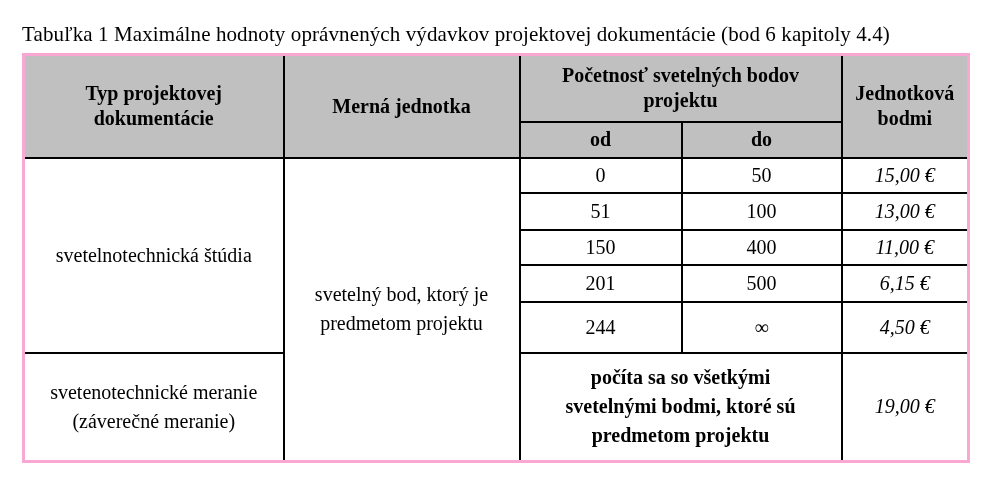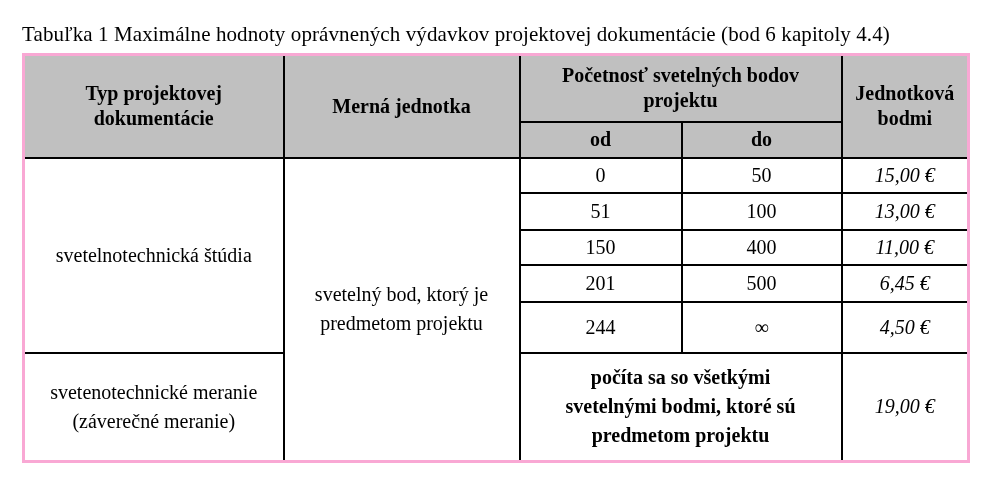--- a/index.html
+++ b/index.html
@@ -123,21 +123,21 @@
 
     <tr style="height:35px">
       <td class="num">150</td>
       <td class="num br3">400</td>
       <td class="price">11,00 €</td>
     </tr>
 
     <tr style="height:37px">
       <td class="num">201</td>
       <td class="num br3">500</td>
-      <td class="price">6,45 €</td>
+      <td class="price">6,15 €</td>
     </tr>
 
     <tr style="height:51px">
       <td class="num bb3">244</td>
       <td class="num br3 bb3">∞</td>
       <td class="price bb3">4,50 €</td>
     </tr>
 
     <tr style="height:109px">
       <td class="br3 type-cell">svetenotechnické meranie (záverečné meranie)</td>

